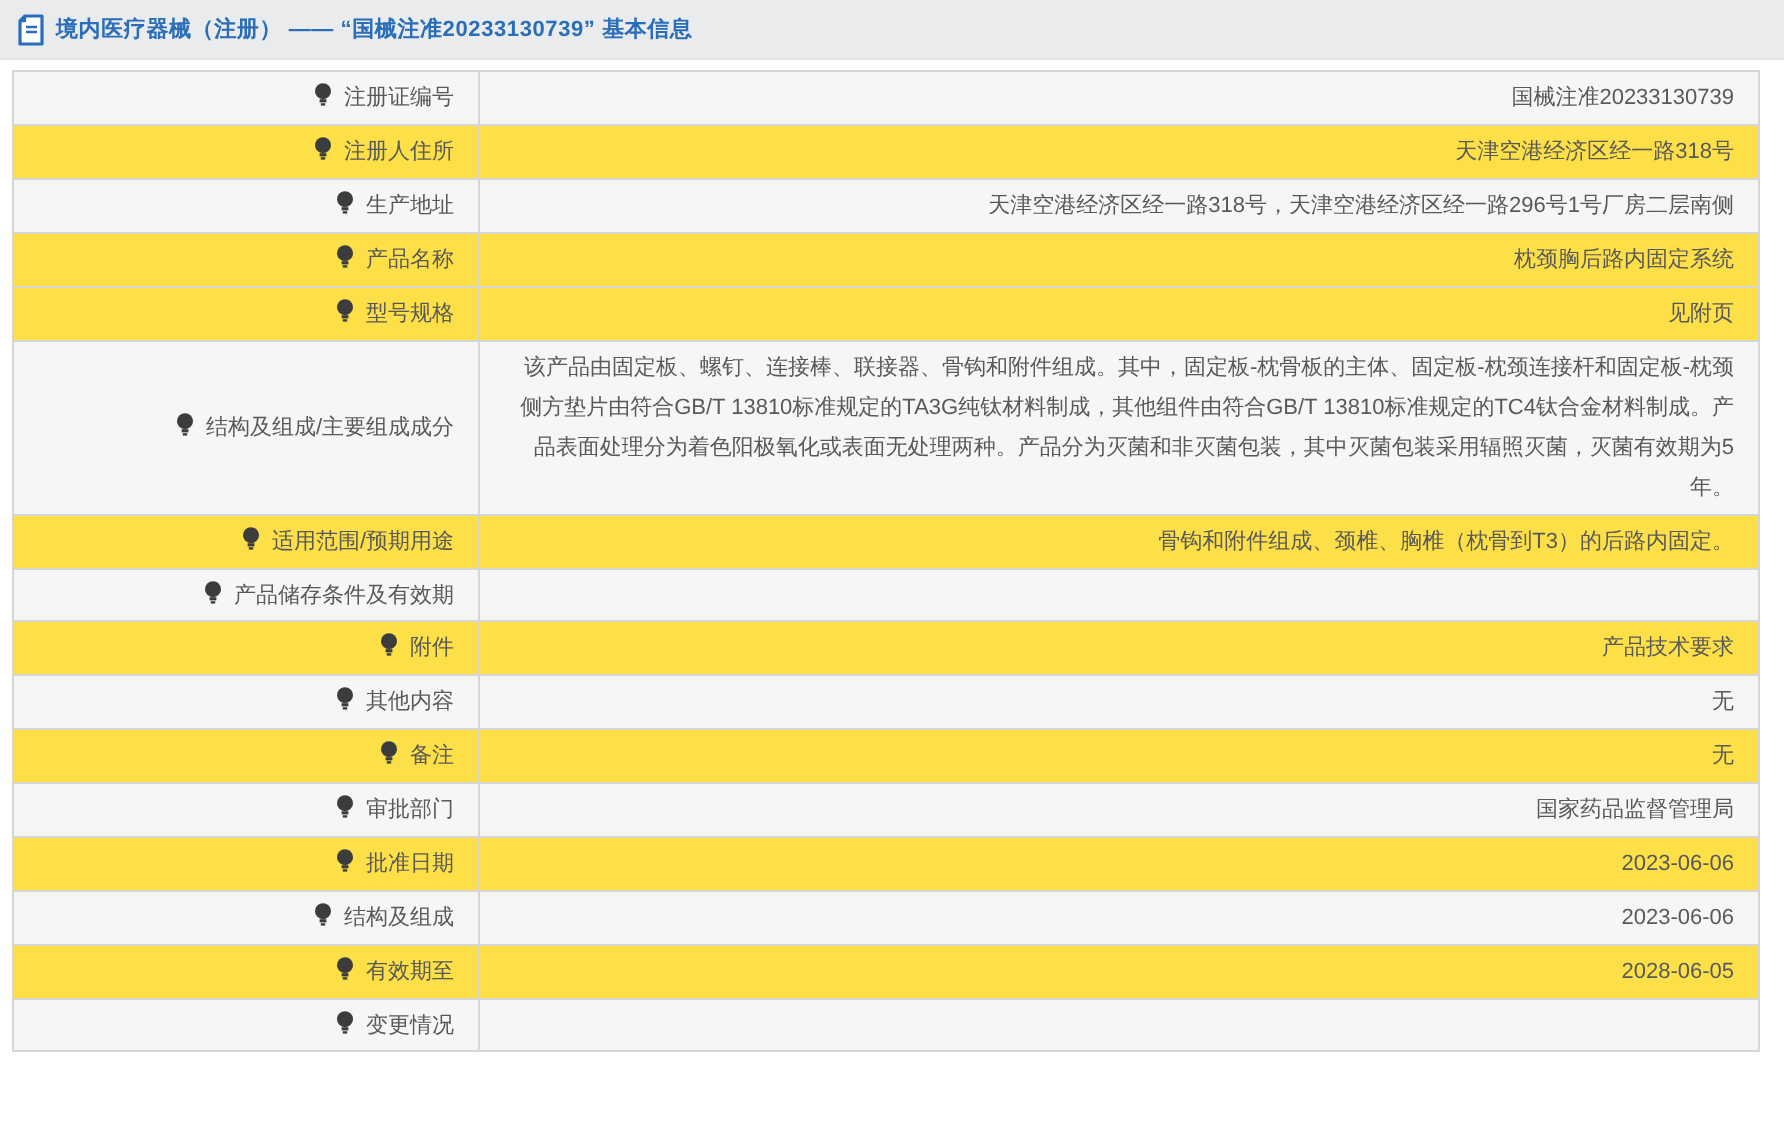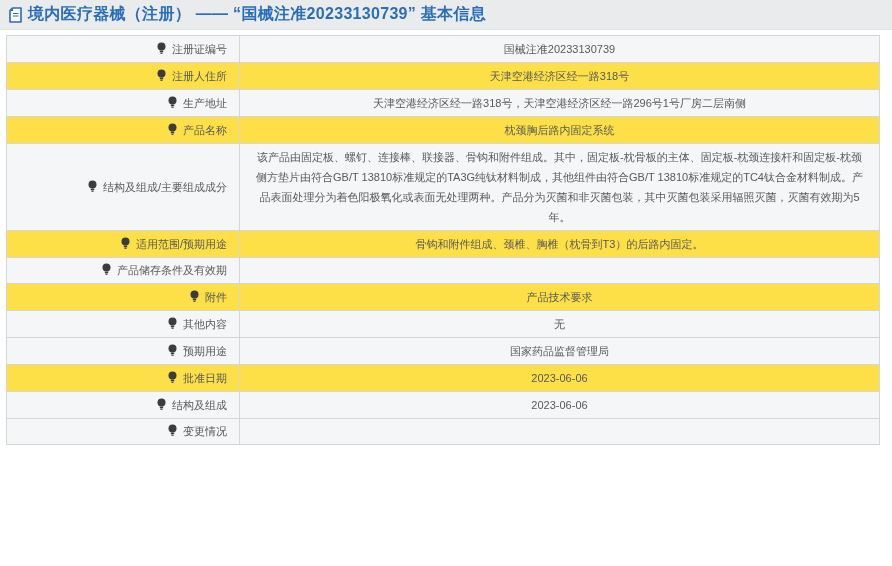--- a/index.html
+++ b/index.html
@@ -18,21 +18,21 @@
     padding: 0 10px 0 8px;
     border-bottom: 1px solid #e2e3e5;
   }
   .doc-icon {
     display: inline-flex;
     margin-right: 5px;
     flex: 0 0 auto;
   }
   .title-text {
     color: #2a6db8;
-    font-size: 16px;
+    font-size: 11px;
     font-weight: bold;
     letter-spacing: 0.3px;
     white-space: nowrap;
   }
   
   .table-wrap {
     margin: 5px 12px 0 6px;
   }
   table.info-table {
     border-collapse: collapse;
@@ -47,21 +47,21 @@
     padding: 3px 12px;
     vertical-align: middle;
   }
   .info-table th {
     width: 233px;
     font-weight: normal;
     text-align: right;
     white-space: nowrap;
   }
   .info-table td {
-    text-align: center;
+    text-align: right;
     line-height: 20px;
     word-break: break-all;
   }
   tr.shaded { background: #f5f6f8; }
   tr.plain  { background: #fde047; }
   .bulb {
     display: inline-block;
     vertical-align: -2px;
     margin-right: 2px;
   }
@@ -134,20 +134,33 @@
           <rect x="3.8" y="8.6" width="3.4" height="1.6" fill="#3c3c3c"></rect>
           <rect x="4.4" y="10.6" width="2.2" height="1.2" fill="#3c3c3c"></rect>
         </svg>
       </span>
       <span class="lbl">产品名称</span>
     </th>
     <td class="value-cell"><span>枕颈胸后路内固定系统</span></td>
   </tr>
 
 
+  <tr class="plain">
+    <th class="label-cell">
+      <span class="bulb" hidden="">
+        <svg width="11" height="13" viewBox="0 0 11 13" aria-hidden="true">
+          <circle cx="5.5" cy="4.6" r="4" fill="#3c3c3c"></circle>
+          <rect x="3.8" y="8.6" width="3.4" height="1.6" fill="#3c3c3c"></rect>
+          <rect x="4.4" y="10.6" width="2.2" height="1.2" fill="#3c3c3c"></rect>
+        </svg>
+      </span>
+      <span class="lbl">型号规格</span>
+    </th>
+    <td class="value-cell"><span>见附页</span></td>
+  </tr>
 
   <tr class="shaded">
     <th class="label-cell">
       <span class="bulb" hidden="">
         <svg width="11" height="13" viewBox="0 0 11 13" aria-hidden="true">
           <circle cx="5.5" cy="4.6" r="4" fill="#3c3c3c"></circle>
           <rect x="3.8" y="8.6" width="3.4" height="1.6" fill="#3c3c3c"></rect>
           <rect x="4.4" y="10.6" width="2.2" height="1.2" fill="#3c3c3c"></rect>
         </svg>
       </span>
@@ -205,31 +218,44 @@
           <circle cx="5.5" cy="4.6" r="4" fill="#3c3c3c"></circle>
           <rect x="3.8" y="8.6" width="3.4" height="1.6" fill="#3c3c3c"></rect>
           <rect x="4.4" y="10.6" width="2.2" height="1.2" fill="#3c3c3c"></rect>
         </svg>
       </span>
       <span class="lbl">其他内容</span>
     </th>
     <td class="value-cell"><span>无</span></td>
   </tr>
 
-
-  <tr class="shaded">
-    <th class="label-cell">
-      <span class="bulb" hidden="">
-        <svg width="11" height="13" viewBox="0 0 11 13" aria-hidden="true">
-          <circle cx="5.5" cy="4.6" r="4" fill="#3c3c3c"></circle>
-          <rect x="3.8" y="8.6" width="3.4" height="1.6" fill="#3c3c3c"></rect>
-          <rect x="4.4" y="10.6" width="2.2" height="1.2" fill="#3c3c3c"></rect>
-        </svg>
-      </span>
-      <span class="lbl">预期用途</span>
+  <tr class="plain">
+    <th class="label-cell">
+      <span class="bulb" hidden="">
+        <svg width="11" height="13" viewBox="0 0 11 13" aria-hidden="true">
+          <circle cx="5.5" cy="4.6" r="4" fill="#3c3c3c"></circle>
+          <rect x="3.8" y="8.6" width="3.4" height="1.6" fill="#3c3c3c"></rect>
+          <rect x="4.4" y="10.6" width="2.2" height="1.2" fill="#3c3c3c"></rect>
+        </svg>
+      </span>
+      <span class="lbl">备注</span>
+    </th>
+    <td class="value-cell"><span>无</span></td>
+  </tr>
+
+  <tr class="shaded">
+    <th class="label-cell">
+      <span class="bulb" hidden="">
+        <svg width="11" height="13" viewBox="0 0 11 13" aria-hidden="true">
+          <circle cx="5.5" cy="4.6" r="4" fill="#3c3c3c"></circle>
+          <rect x="3.8" y="8.6" width="3.4" height="1.6" fill="#3c3c3c"></rect>
+          <rect x="4.4" y="10.6" width="2.2" height="1.2" fill="#3c3c3c"></rect>
+        </svg>
+      </span>
+      <span class="lbl">审批部门</span>
     </th>
     <td class="value-cell"><span>国家药品监督管理局</span></td>
   </tr>
 
   <tr class="plain">
     <th class="label-cell">
       <span class="bulb" hidden="">
         <svg width="11" height="13" viewBox="0 0 11 13" aria-hidden="true">
           <circle cx="5.5" cy="4.6" r="4" fill="#3c3c3c"></circle>
           <rect x="3.8" y="8.6" width="3.4" height="1.6" fill="#3c3c3c"></rect>
@@ -248,20 +274,33 @@
           <circle cx="5.5" cy="4.6" r="4" fill="#3c3c3c"></circle>
           <rect x="3.8" y="8.6" width="3.4" height="1.6" fill="#3c3c3c"></rect>
           <rect x="4.4" y="10.6" width="2.2" height="1.2" fill="#3c3c3c"></rect>
         </svg>
       </span>
       <span class="lbl">结构及组成</span>
     </th>
     <td class="value-cell"><span>2023-06-06</span></td>
   </tr>
 
+  <tr class="plain">
+    <th class="label-cell">
+      <span class="bulb" hidden="">
+        <svg width="11" height="13" viewBox="0 0 11 13" aria-hidden="true">
+          <circle cx="5.5" cy="4.6" r="4" fill="#3c3c3c"></circle>
+          <rect x="3.8" y="8.6" width="3.4" height="1.6" fill="#3c3c3c"></rect>
+          <rect x="4.4" y="10.6" width="2.2" height="1.2" fill="#3c3c3c"></rect>
+        </svg>
+      </span>
+      <span class="lbl">有效期至</span>
+    </th>
+    <td class="value-cell"><span>2028-06-05</span></td>
+  </tr>
 
   <tr class="shaded">
     <th class="label-cell">
       <span class="bulb" hidden="">
         <svg width="11" height="13" viewBox="0 0 11 13" aria-hidden="true">
           <circle cx="5.5" cy="4.6" r="4" fill="#3c3c3c"></circle>
           <rect x="3.8" y="8.6" width="3.4" height="1.6" fill="#3c3c3c"></rect>
           <rect x="4.4" y="10.6" width="2.2" height="1.2" fill="#3c3c3c"></rect>
         </svg>
       </span>

